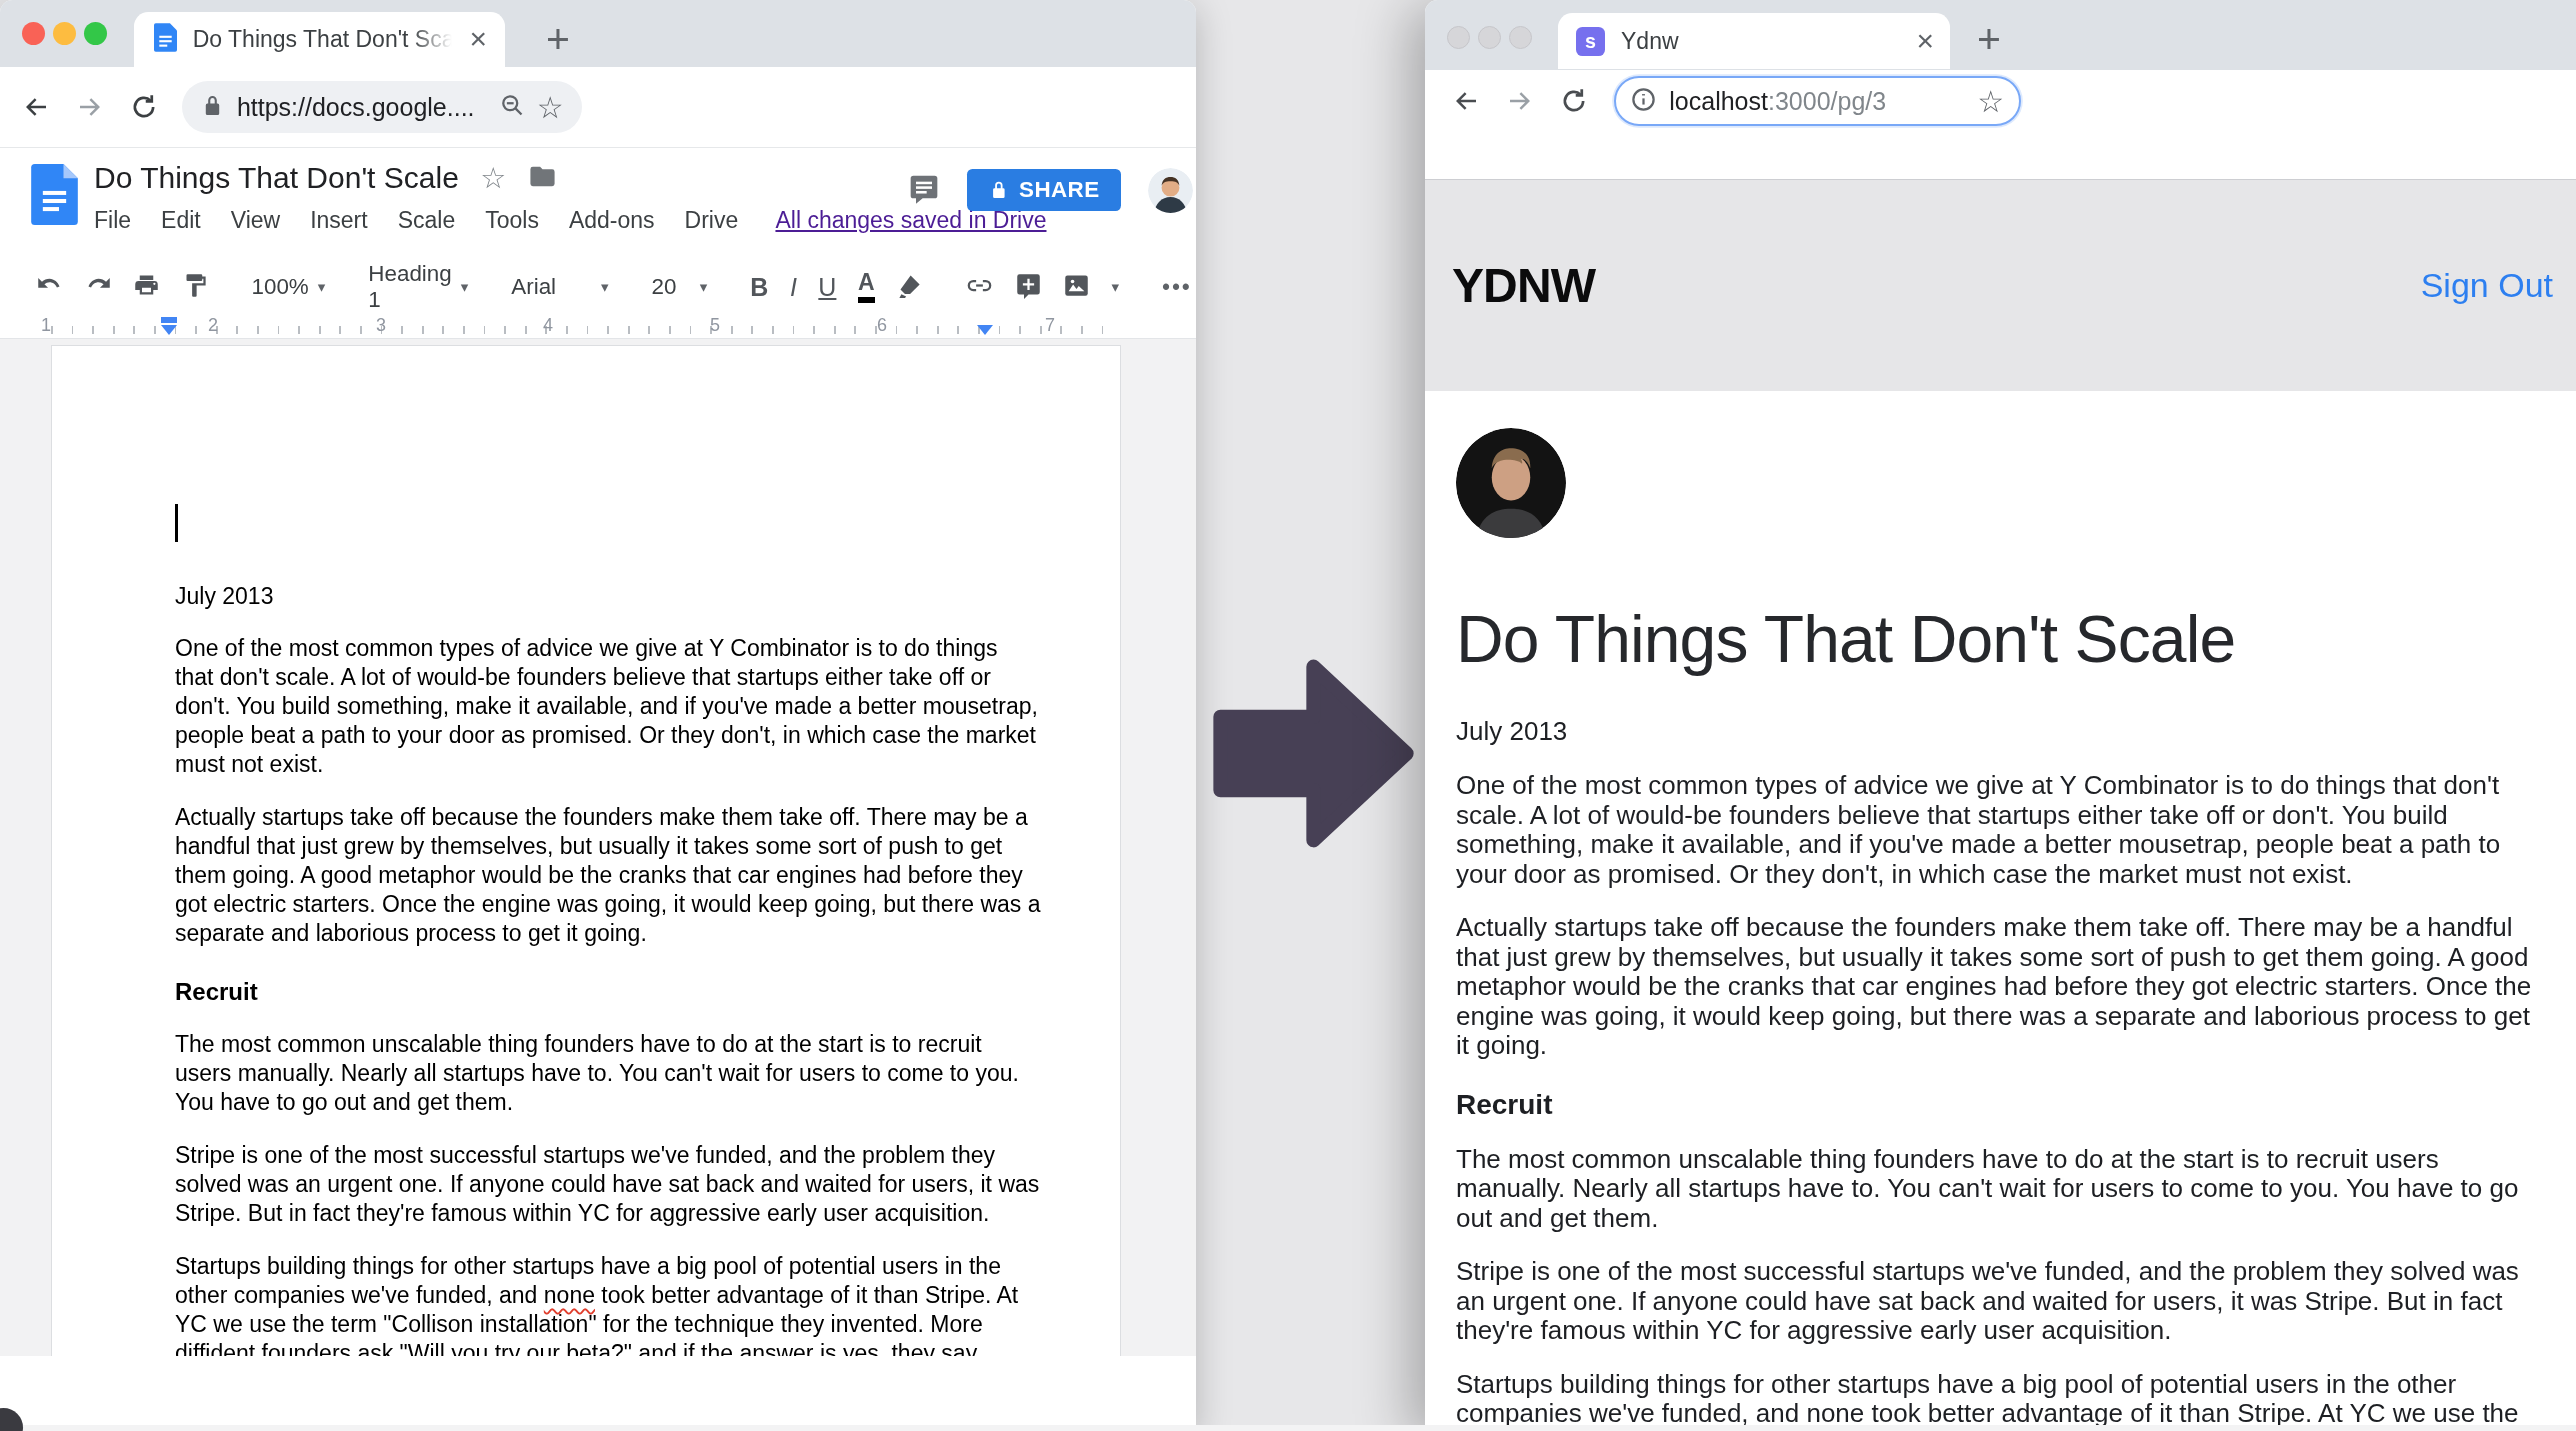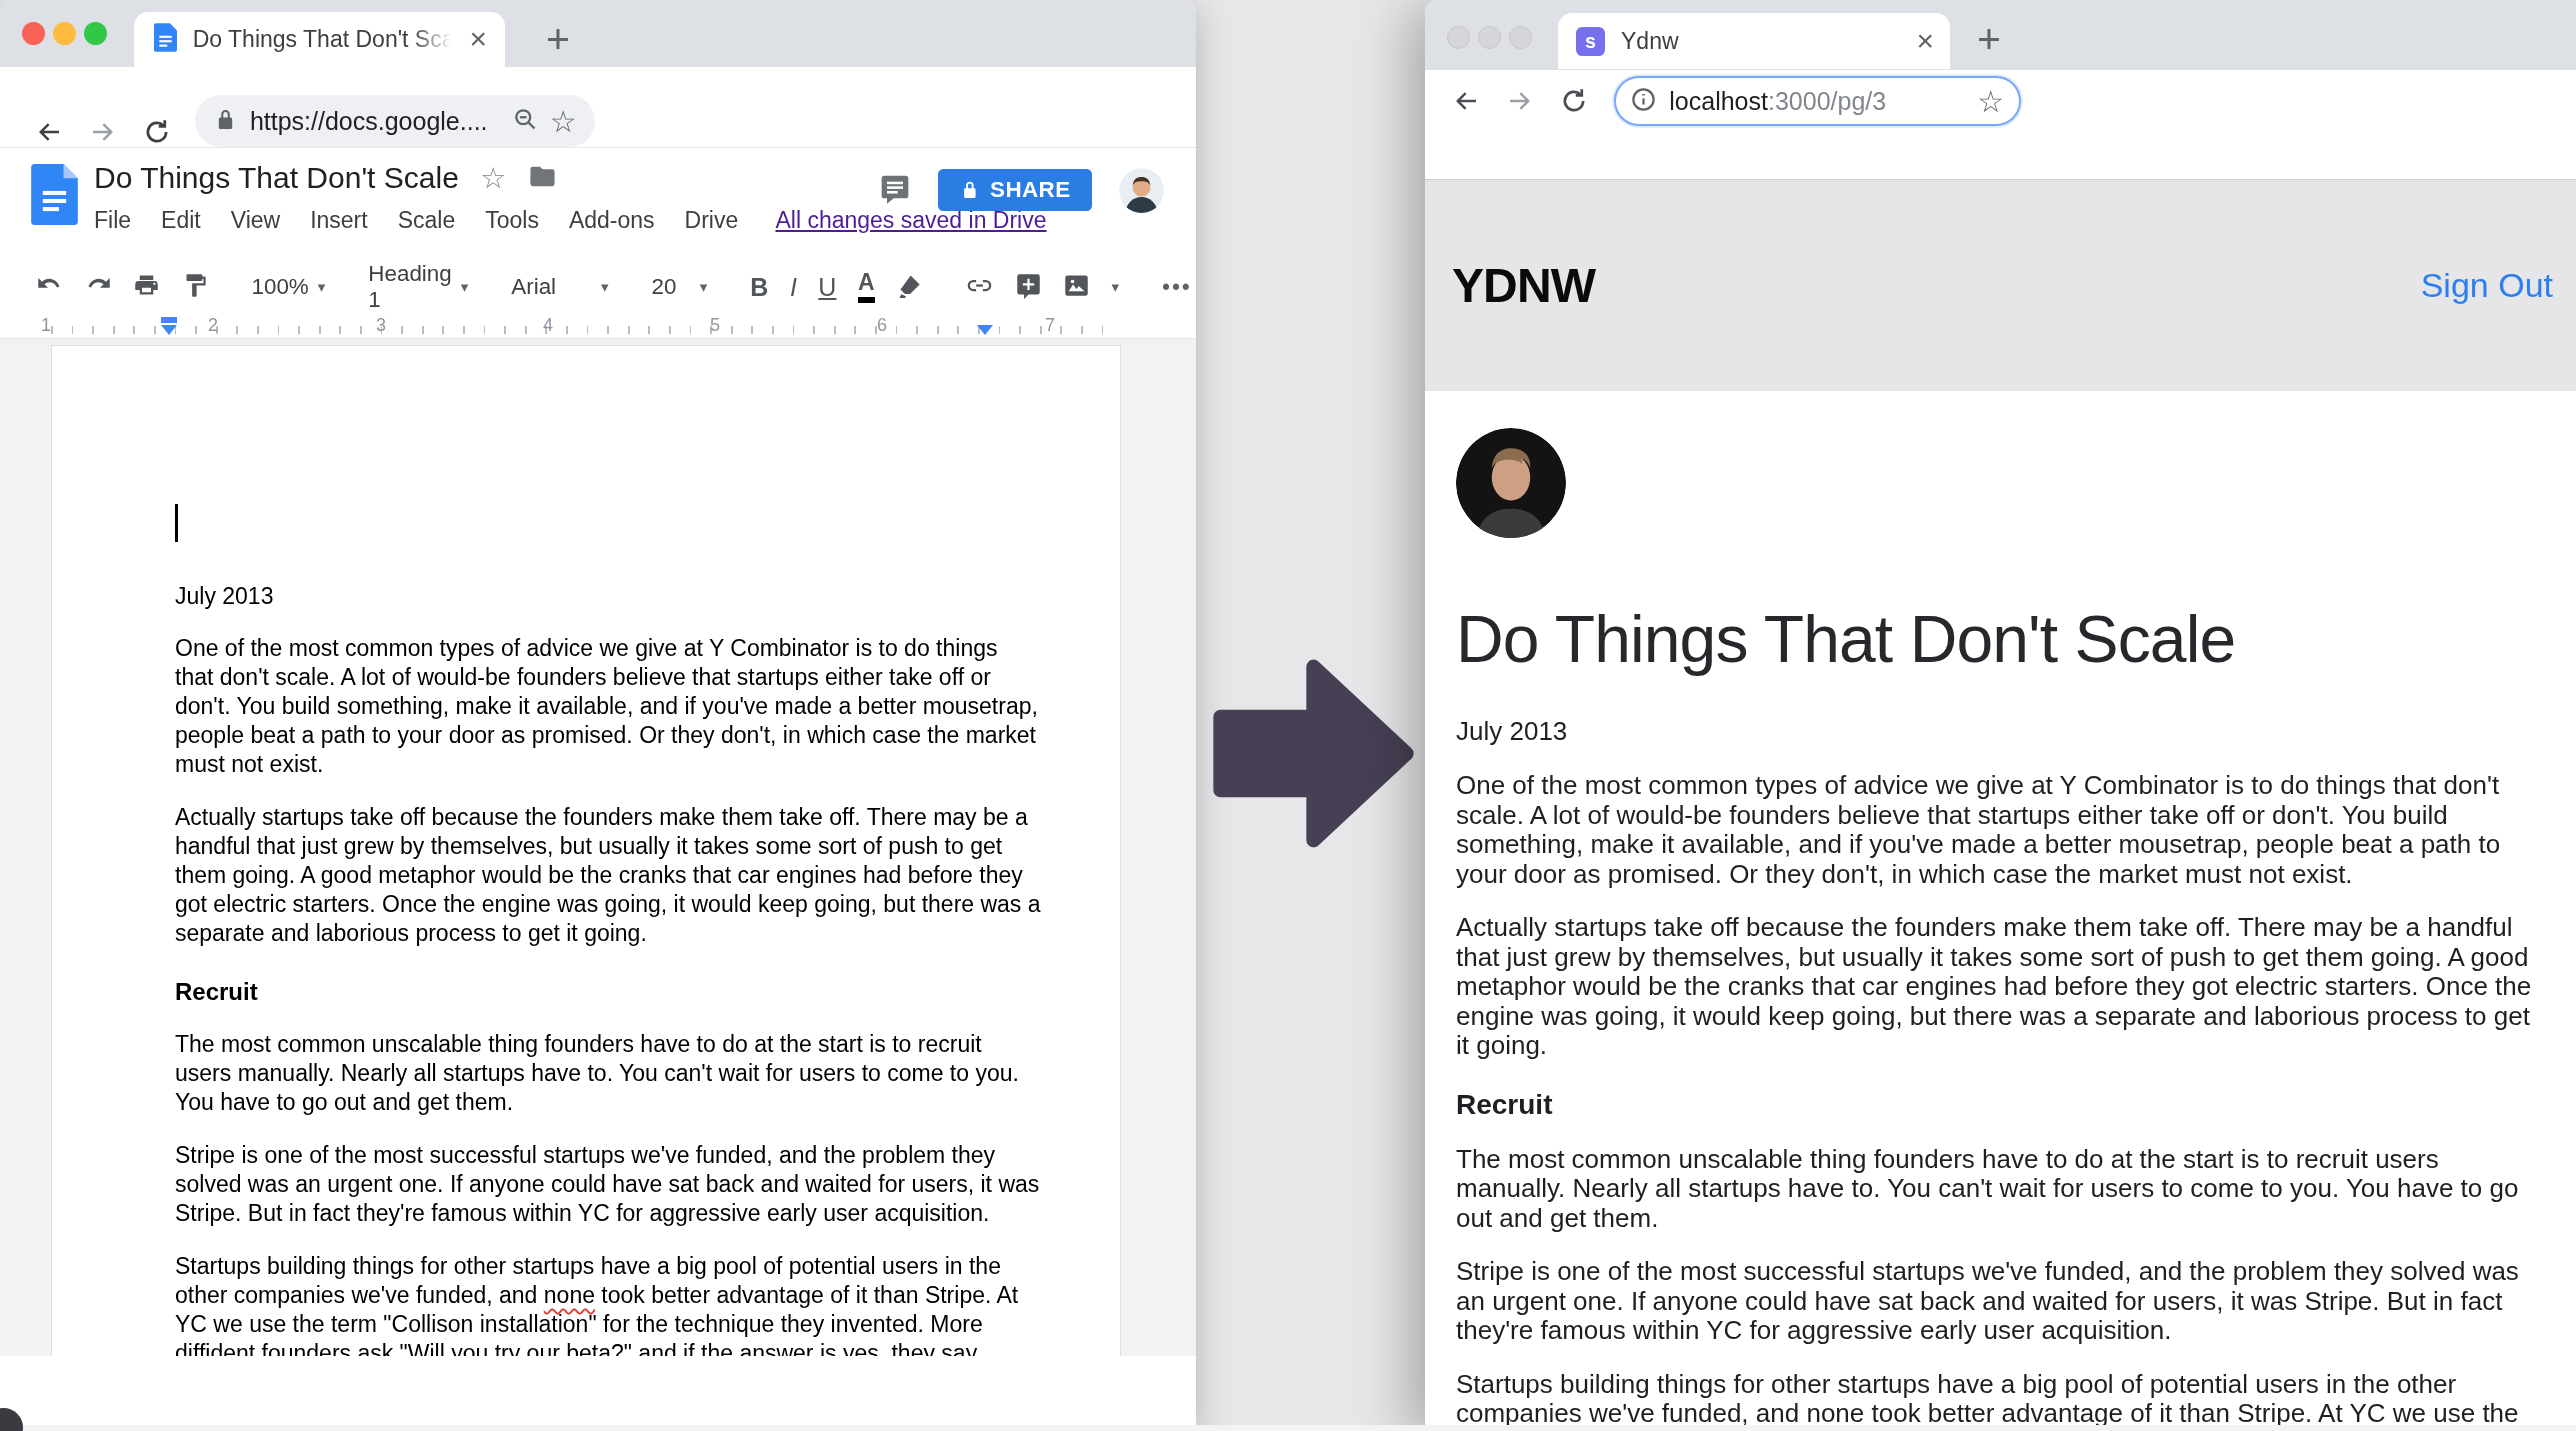--- a/index.html
+++ b/index.html
@@ -32,21 +32,21 @@
                flex:1; margin-left:16px; }
   .fade-mask { -webkit-mask-image:linear-gradient(90deg,#000 82%,transparent 97%);
                mask-image:linear-gradient(90deg,#000 82%,transparent 97%); }
   .tab-close { font-size:30px; color:#5f6368; line-height:1; margin-left:9px; }
   .newtab { position:absolute; top:16px; font-size:41px; font-weight:300; color:#5f6368; }
   .win-left  .newtab { left:546px; }
   .win-right .newtab { left:552px; }
 
   .chrome-toolbar { position:relative; display:flex; align-items:center;
                     background:#fff; border-bottom:0.9px solid #e6e8ea; }
-  .win-left  .chrome-toolbar { height:81px; padding-left:22px;align-items:flex-end; }
+  .win-left  .chrome-toolbar { height:81px; padding-left:9px; }
   .win-right .chrome-toolbar { height:63px; padding-left:14px; }
   .nav-ic { width:54px; display:flex; justify-content:center; align-items:center; }
   .nav-ic svg { width:30px; height:30px; }
 
   .url-pill { display:flex; align-items:center; }
   .win-left .url-pill { margin-left:10.7px; width:400px; height:52px; border-radius:26px;
                         background:#eef0f3; padding:0 18px 0 19.7px; }
   .win-right .url-pill { margin-left:12.5px; width:407px; height:50px; border-radius:25px;
                          background:#fff; border:2.7px solid #79a8f7;
                          box-shadow:0 0 0 1.8px rgba(121,168,247,.25); padding:0 14.3px 0 14.3px; }
@@ -56,21 +56,21 @@
 
   
   .docs-header { position:relative; height:112px; background:#fff; }
   .docs-logo { position:absolute; left:31px; top:16px; }
   .title-row { position:absolute; left:94px; top:12.5px; display:flex; align-items:center; gap:21.5px; }
   .doc-name { font-size:30px; color:#202124; }
   .hdr-star { font-size:29px; color:#80868b; }
   .menu-row { position:absolute; left:94px; top:59px; display:flex; align-items:center;
               gap:30px; font-size:23px; color:#3c4043; }
   .save-status { color:#4c1d95; text-decoration:underline; margin-left:7.2px; }
-  .hdr-right { position:absolute; right:32px; top:19.7px; display:flex; align-items:center; gap:27px; }
+  .hdr-right { position:absolute; right:3px; top:19.7px; display:flex; align-items:center; gap:27px; }
   .share-btn { display:flex; align-items:center; gap:10.7px; background:#2a7de2; color:#fff;
                font-weight:bold; font-size:22.4px; padding:0 21.5px; height:42px; border-radius:5.4px;
                letter-spacing:0.4px; }
   .avatar-sm { width:45px; height:45px; border-radius:50%; overflow:hidden; }
 
   .fmt-bar { display:flex; align-items:center; height:54px; padding:0 18px 0 36px;
              gap:21.5px; background:#fff; color:#52565b; }
   .fmt-bar svg { width:27px; height:27px; }
   .fmt-sep { width:0.9px; height:32px; background:#d8dadd; }
   .fmt-txt { font-size:22.4px; color:#3c4043; display:flex; align-items:center; gap:9px; }

